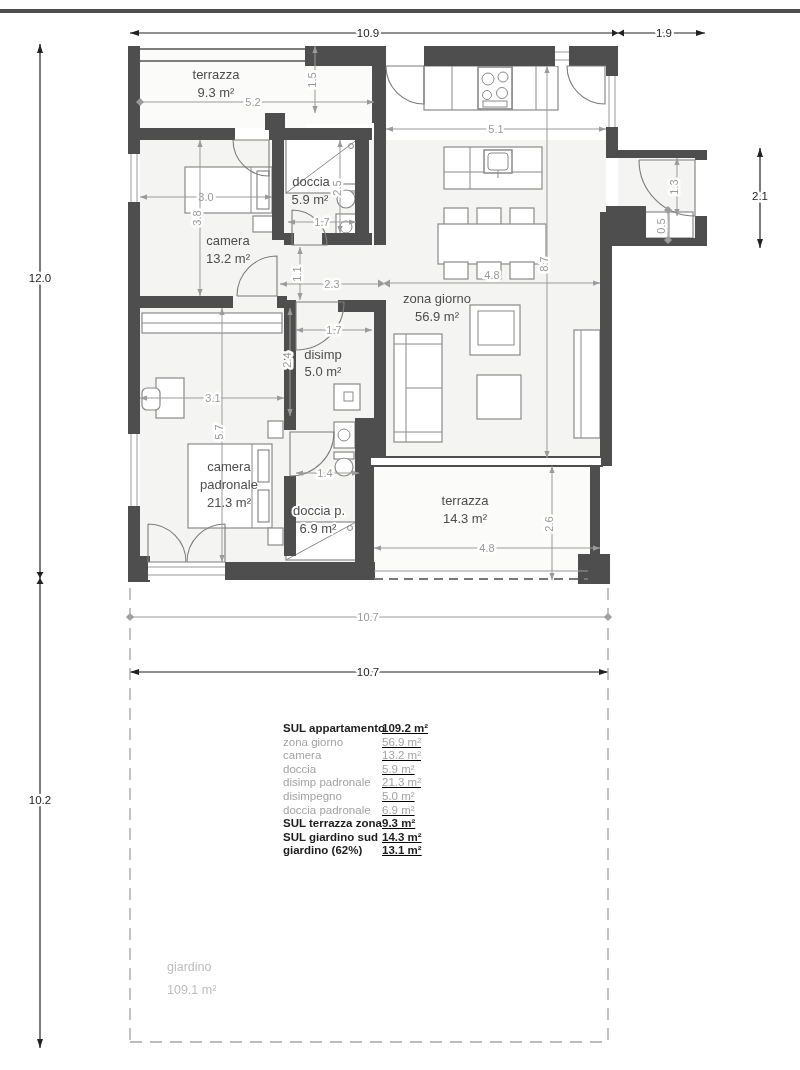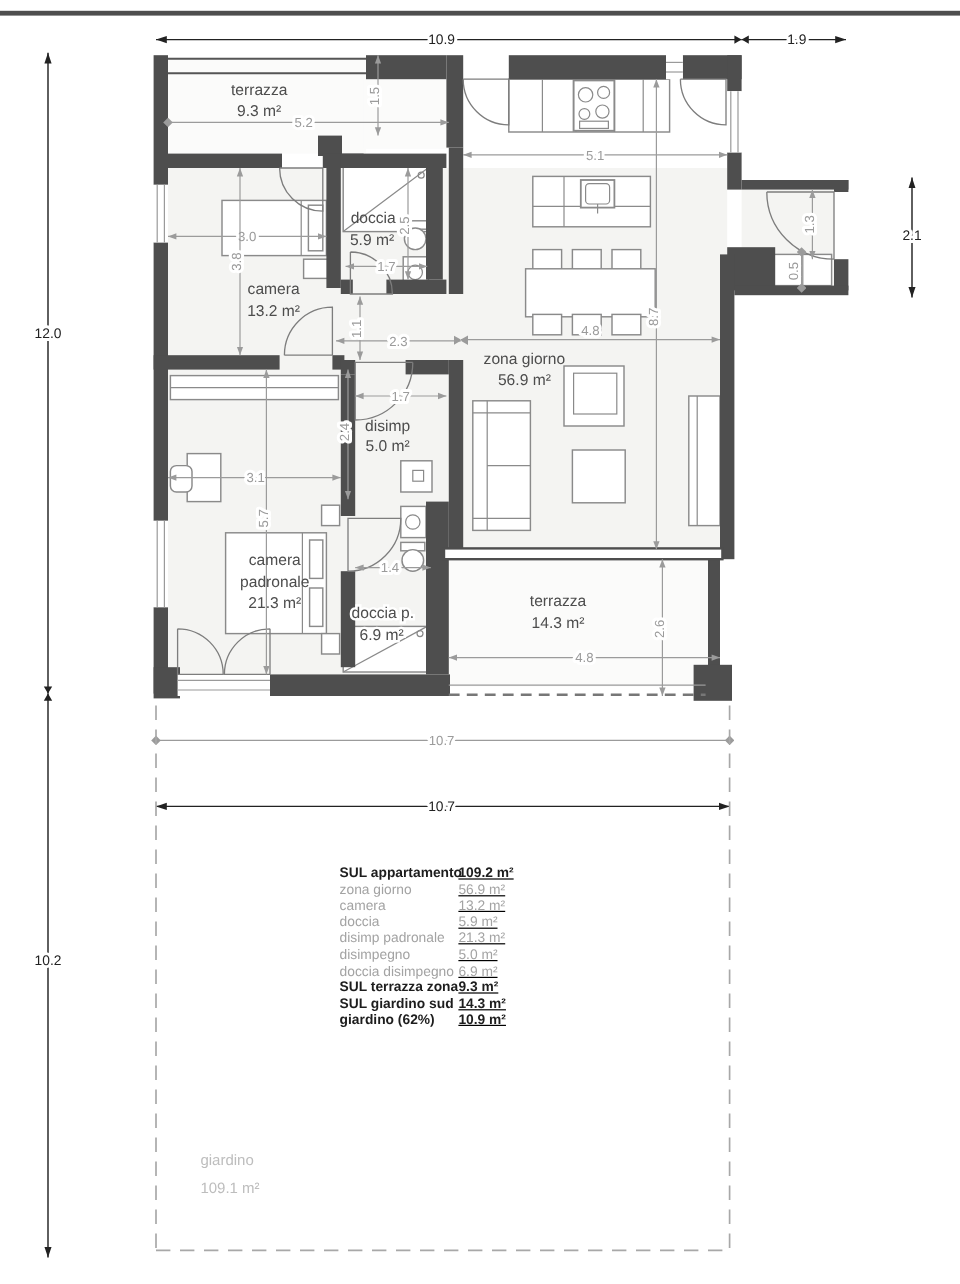--- a/index.html
+++ b/index.html
@@ -303,17 +303,17 @@
   </g>
 </svg>
 
 <div id="legend">
   <div class="row bold"><span class="lab">SUL appartamento</span><span>109.2 m²</span></div>
   <div class="row gray"><span class="lab">zona giorno</span><span>56.9 m²</span></div>
   <div class="row gray"><span class="lab">camera</span><span>13.2 m²</span></div>
   <div class="row gray"><span class="lab">doccia</span><span>5.9 m²</span></div>
   <div class="row gray"><span class="lab">disimp padronale</span><span>21.3 m²</span></div>
   <div class="row gray"><span class="lab">disimpegno</span><span>5.0 m²</span></div>
-  <div class="row gray"><span class="lab">doccia disimpegno</span><span>6.9 m²</span></div>
+  <div class="row gray"><span class="lab">doccia padronale</span><span>6.9 m²</span></div>
   <div class="row bold"><span class="lab">SUL terrazza zona</span><span>9.3 m²</span></div>
   <div class="row bold"><span class="lab">SUL giardino sud</span><span>14.3 m²</span></div>
-  <div class="row bold"><span class="lab">giardino (62%)</span><span>10.9 m²</span></div>
+  <div class="row bold"><span class="lab">giardino (62%)</span><span>13.1 m²</span></div>
 </div>
 
 </body></html>

